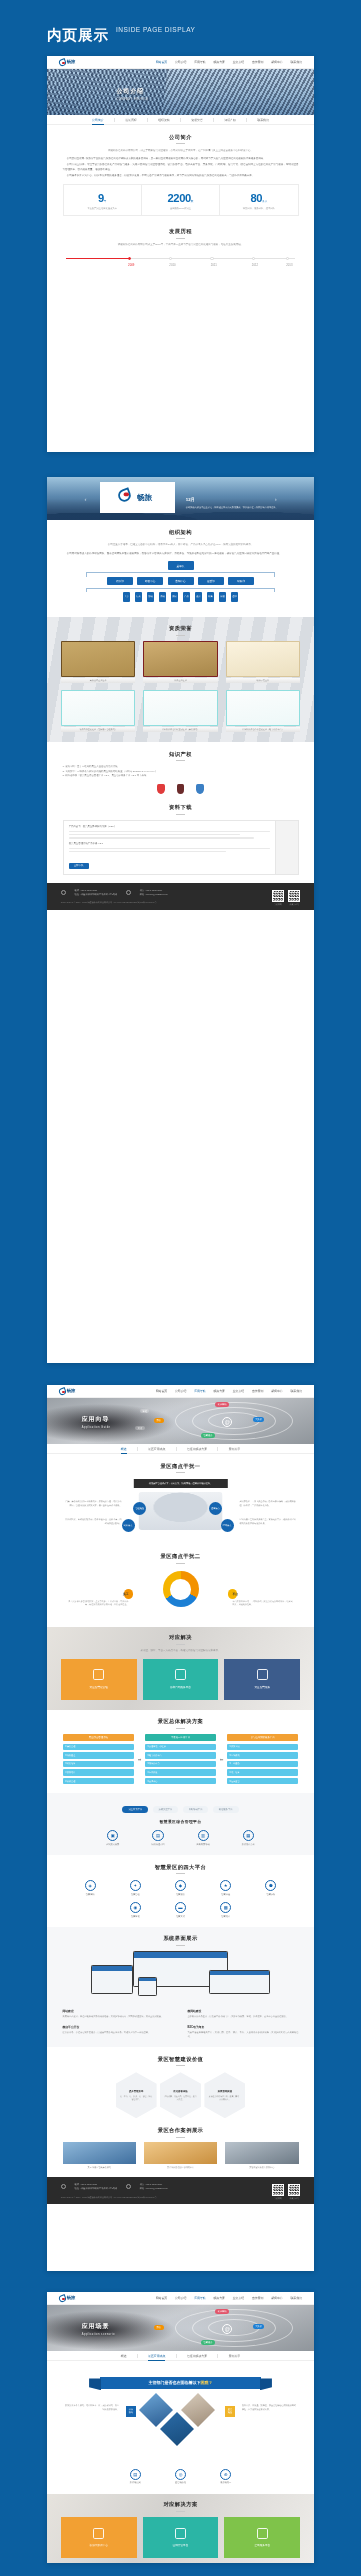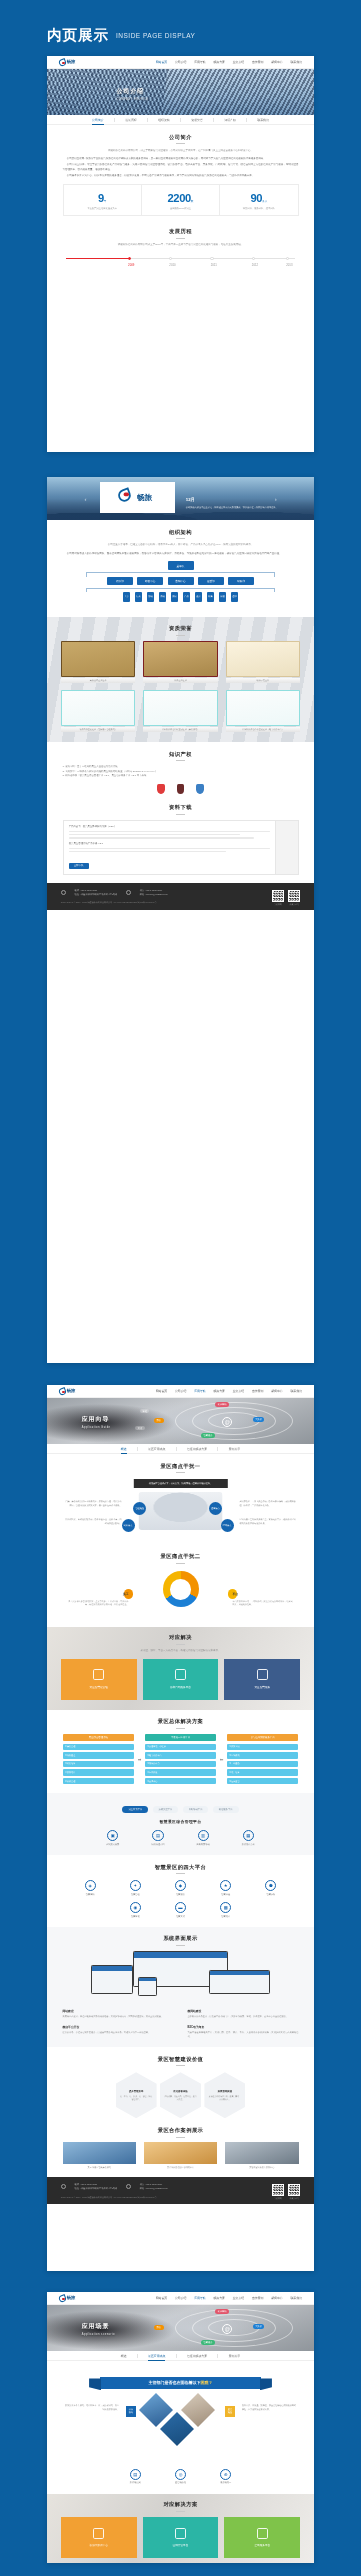--- a/index.html
+++ b/index.html
@@ -5,21 +5,21 @@
   * { box-sizing: border-box; margin:0; padding:0; }
   html,body { background:#0b5fa0; }
   body {
     width:361px; height:2576px; position:relative; overflow:hidden;
     font-family:"Liberation Sans","DejaVu Sans",sans-serif;
     -webkit-font-smoothing:antialiased;
   }
   .bg-blue { position:absolute; left:0; top:0; width:361px; height:2576px; background:#0b5fa0; }
 
   
-  .title-wrap { position:absolute; left:47px; top:26px; display:flex; align-items:center; gap:7px; }
+  .title-wrap { position:absolute; left:47px; top:26px; display:flex; align-items:flex-start; gap:7px; }
   .title-cn { color:#fff; font-size:14.6px; font-weight:bold; letter-spacing:0.9px; }
   .title-en { color:#dce9f4; font-size:6.5px; letter-spacing:0.5px; }
 
   
   .page { position:absolute; left:47px; width:267px; background:#fff;
           box-shadow:0 0.9px 5.2px rgba(0,0,0,.18); overflow:hidden; }
   #page1 { top:56px; height:396px; }
   #page2 { top:477px; height:886px; }
   #page3 { top:1385px; height:886px; }
   #page4 { top:2292px; height:267px; }
@@ -315,21 +315,21 @@
     <div class="stats">
       <div class="stat">
         <b>9</b><u>年</u>
         <p>专注智慧景区信息化建设九年</p>
       </div>
       <div class="stat">
         <b>2200</b><u>家</u>
         <p>全国服务1200家景区</p>
       </div>
       <div class="stat">
-        <b>90</b><u>多人</u>
+        <b>80</b><u>多人</u>
         <p>研发团队、服务团队、运维团队</p>
       </div>
     </div>
   </div>
 
   <div class="sec" style="padding-top:3.4px">
     <div class="sec-h">发展历程</div>
     <div class="sec-line"></div>
     <div class="sec-sub">福建畅旅信息科技有限公司成立于2009年，十余年来一直致力于智慧景区信息化建设与服务，见证行业发展历程。</div>
     <div class="tl">

